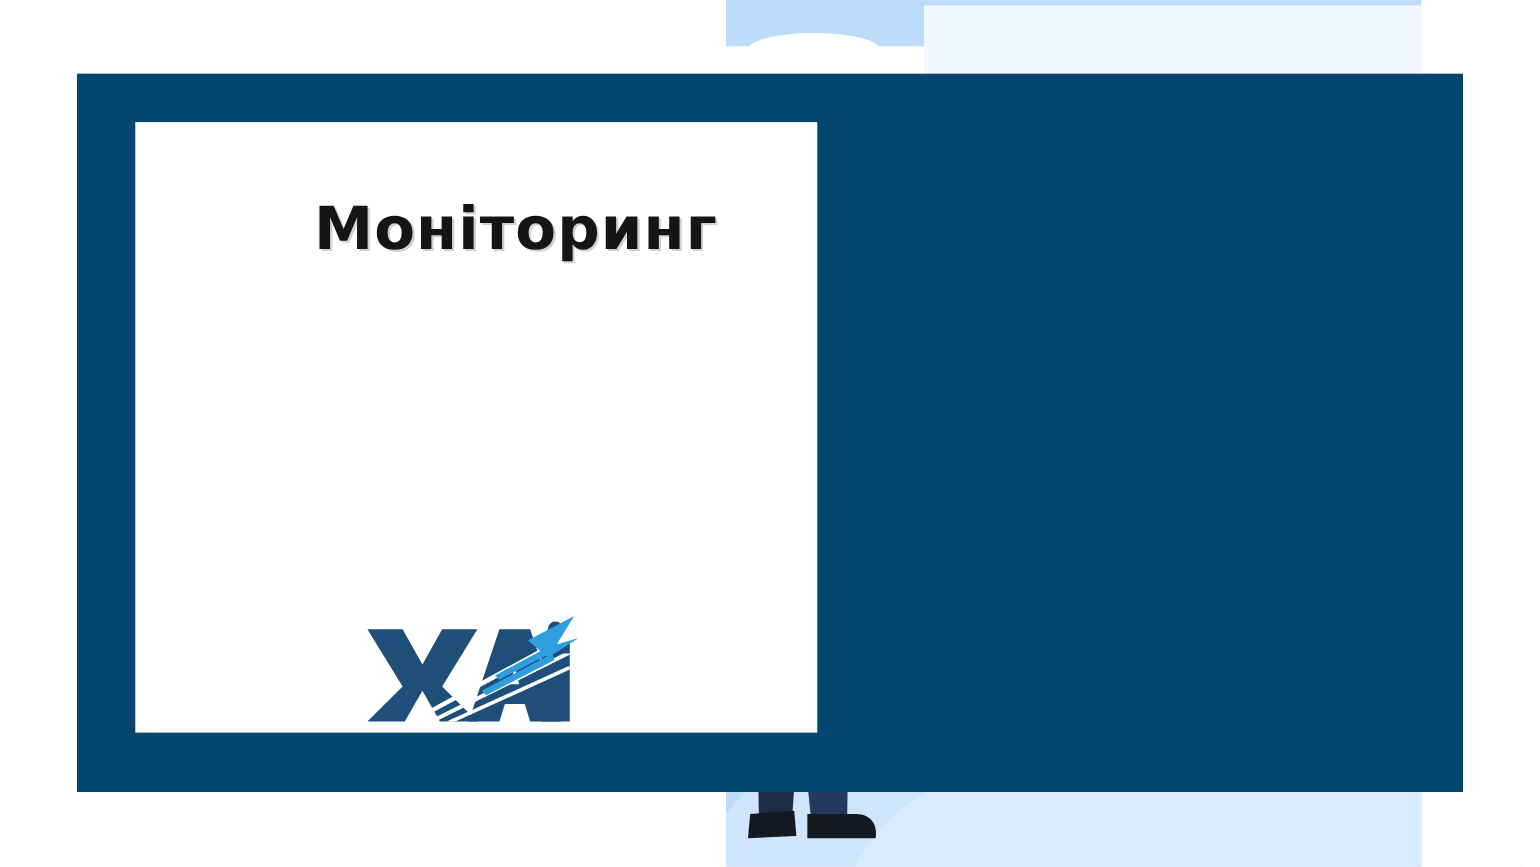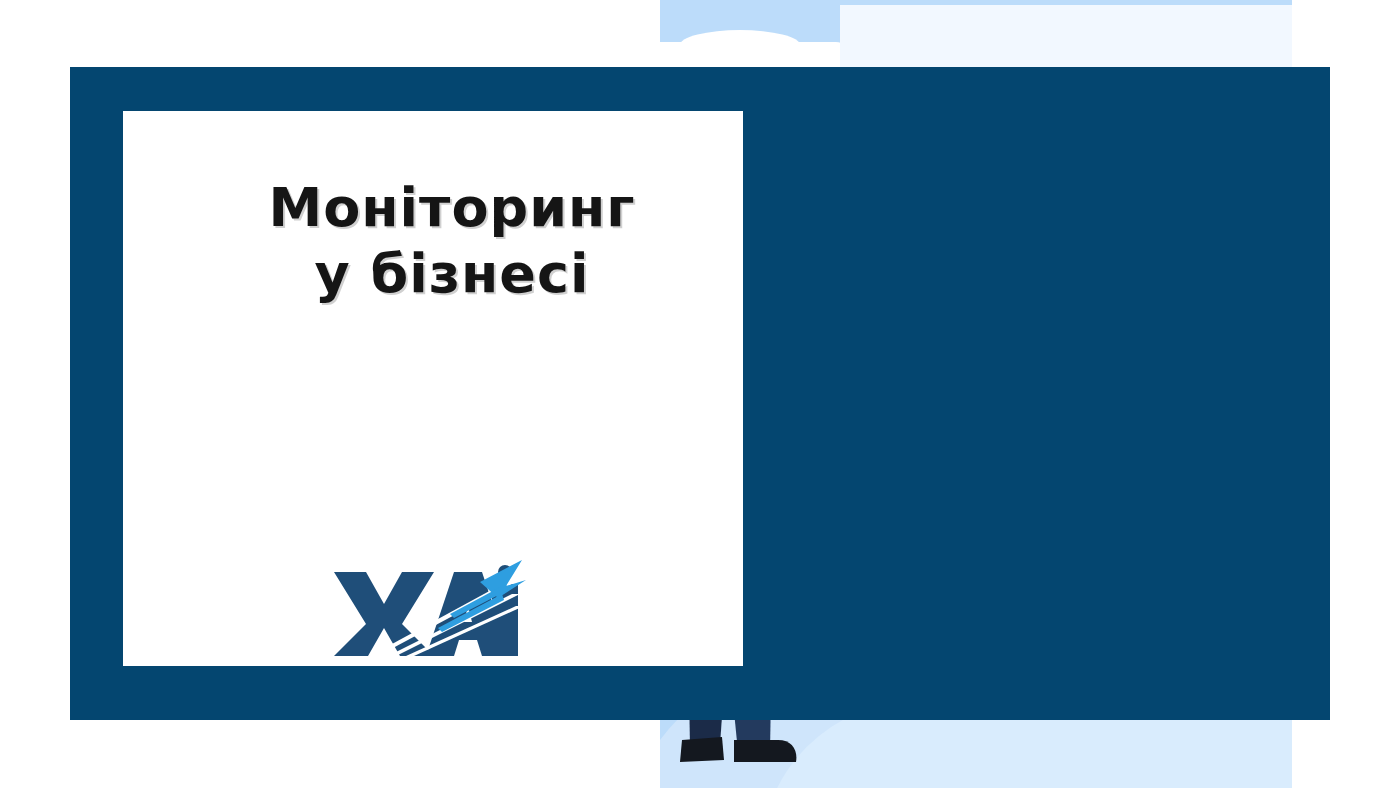--- a/index.html
+++ b/index.html
@@ -173,21 +173,21 @@
   .white-card {
     position: absolute;
     left: 123px; top: 111px;
     width: 620px; height: 555px;
     background: #ffffff;
   }
 
   
   .title {
     position: absolute;
-    left: 114px; top: 175px;
+    left: 131px; top: 175px;
     width: 676px;
     text-align: center;
     font-family: "DejaVu Sans", "Liberation Sans", sans-serif;
     font-weight: bold;
     font-size: 54px;
     line-height: 66px;
     letter-spacing: 1px;
     color: #151515;
     text-shadow: 2px 2px 0 rgba(120,120,120,.35);
   }
@@ -447,21 +447,20 @@
       <circle cx="250" cy="158" r="118" fill="none" stroke="#1d4e80" stroke-width="22"></circle>
       <circle cx="250" cy="158" r="106" fill="#ffffff" opacity="0.14"></circle>
     </svg>
   </div>
 
   <div class="navy-frame"></div>
   <div class="white-card"></div>
 
   <div class="title">
     <span class="title-line">Моніторинг</span>
-    <span class="title-line">у бізнесі</span>
   </div>
 
   <svg class="logo" viewBox="0 0 200 110">
     <title>Національний аерокосмічний університет ХАІ</title>
     <g fill="#1f4e79">
 
       <path d="M4 20 L 36 20 L 54 52 L 72 20 L 104 20 L 72 72 L 104 104 L 70 104 L 54 76 L 38 104 L 4 104 L 36 72 Z"></path>
 
       <path d="M96 104 L 124 20 L 152 20 L 180 104 L 152 104 L 147 88 L 129 88 L 124 104 Z M134 70 L 142 70 L 138 54 Z"></path>
 

